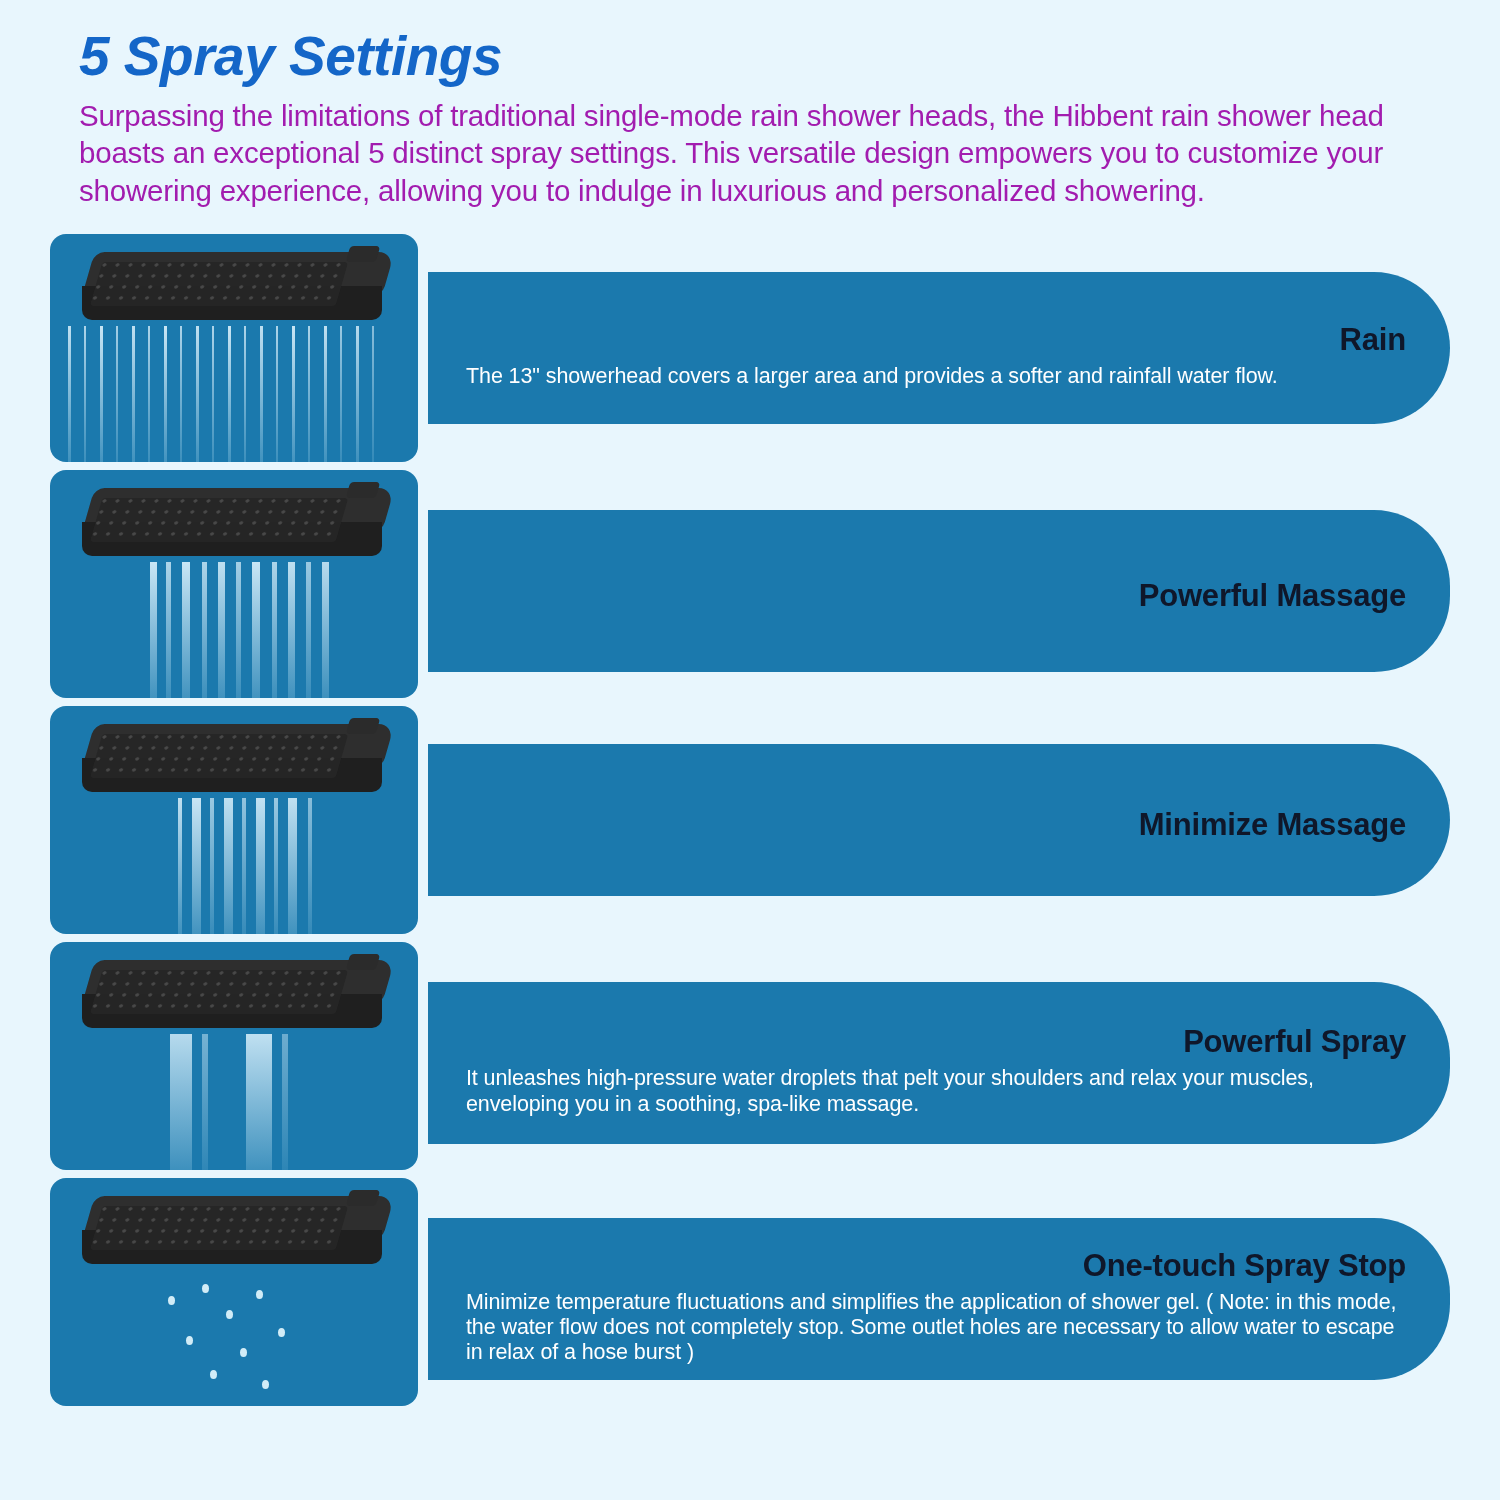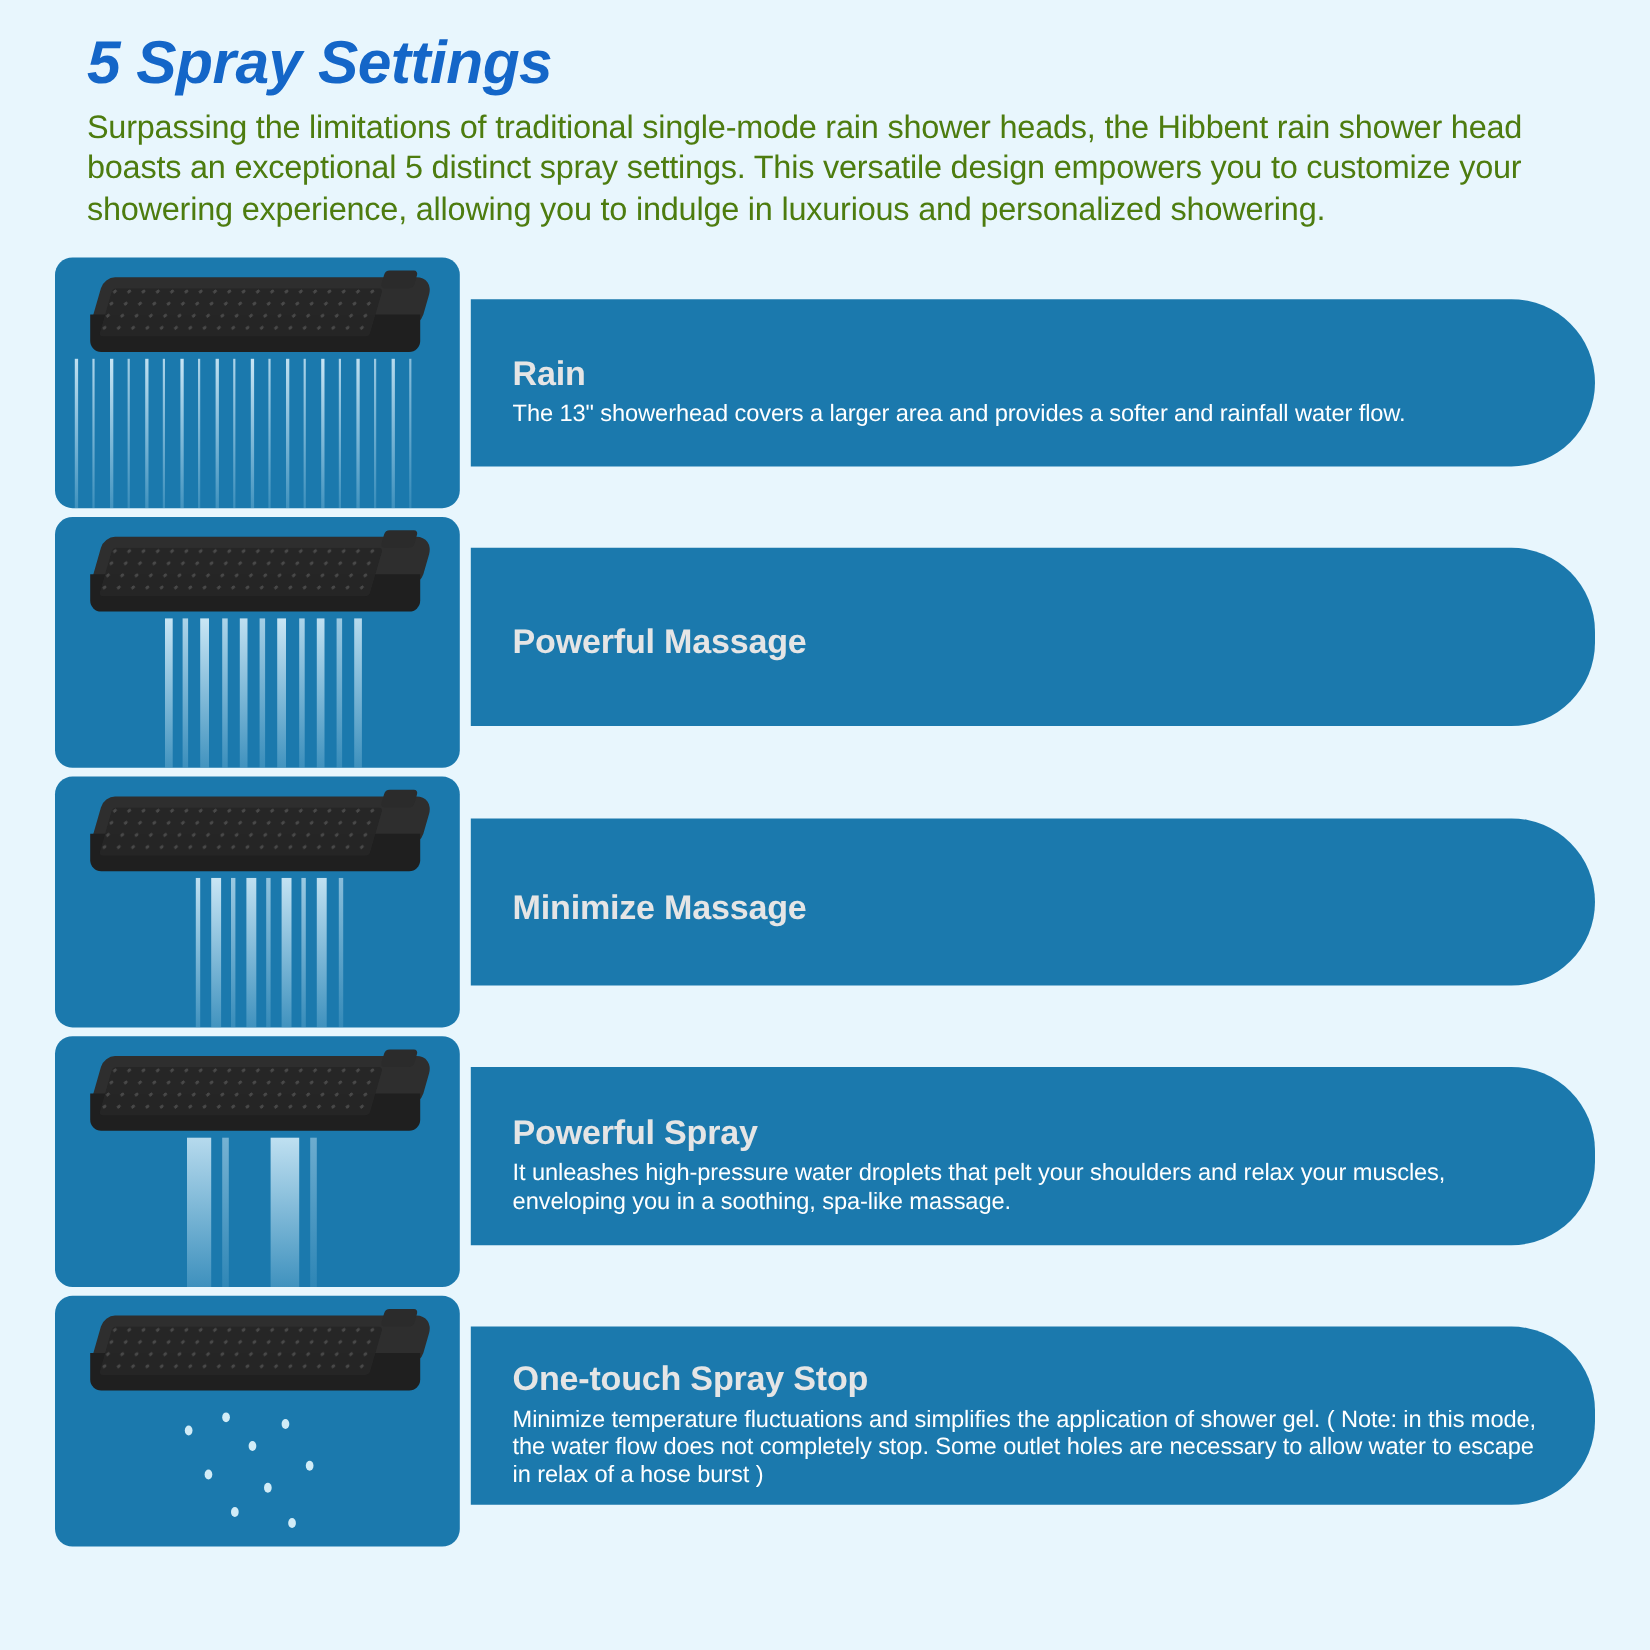--- a/index.html
+++ b/index.html
@@ -23,21 +23,21 @@
     font-size: 55px;
     font-weight: bold;
     font-style: italic;
     color: #1466c8;
     letter-spacing: -0.5px;
     margin: 0 0 10px 0;
     line-height: 1.1;
   }
   .intro {
     font-size: 29.5px;
-    color: #4d7c0f;
+    color: #a21caf;
     line-height: 1.28;
     margin: 0;
     max-width: 1410px;
     letter-spacing: -0.2px;
   }
   .rows {
     margin-top: 24px;
     padding: 0 50px 0 50px;
   }
   .row {
@@ -59,27 +59,28 @@
     top: 38px;
     width: 1022px;
     height: 152px;
     background: #1b79ad;
     border-radius: 0 76px 76px 0;
     padding: 0 44px 0 38px;
     display: flex;
     flex-direction: column;
     justify-content: center;
   }
-  .pill.tall { height: 162px; top: 28px; }
+  .pill.tall { height: 162px; top: 40px; }
   .pill-title {
-    color: #e5e5e5;
+    color: #0f172a;
     font-weight: bold;
     font-size: 31px;
     margin: 16px 0 6px 0;
     letter-spacing: -0.2px;
+    text-align: right;
   }
   .pill-desc {
     color: #ffffff;
     font-size: 21.5px;
     line-height: 1.18;
     margin: 0;
     letter-spacing: -0.1px;
     max-width: 975px;
   }
 

